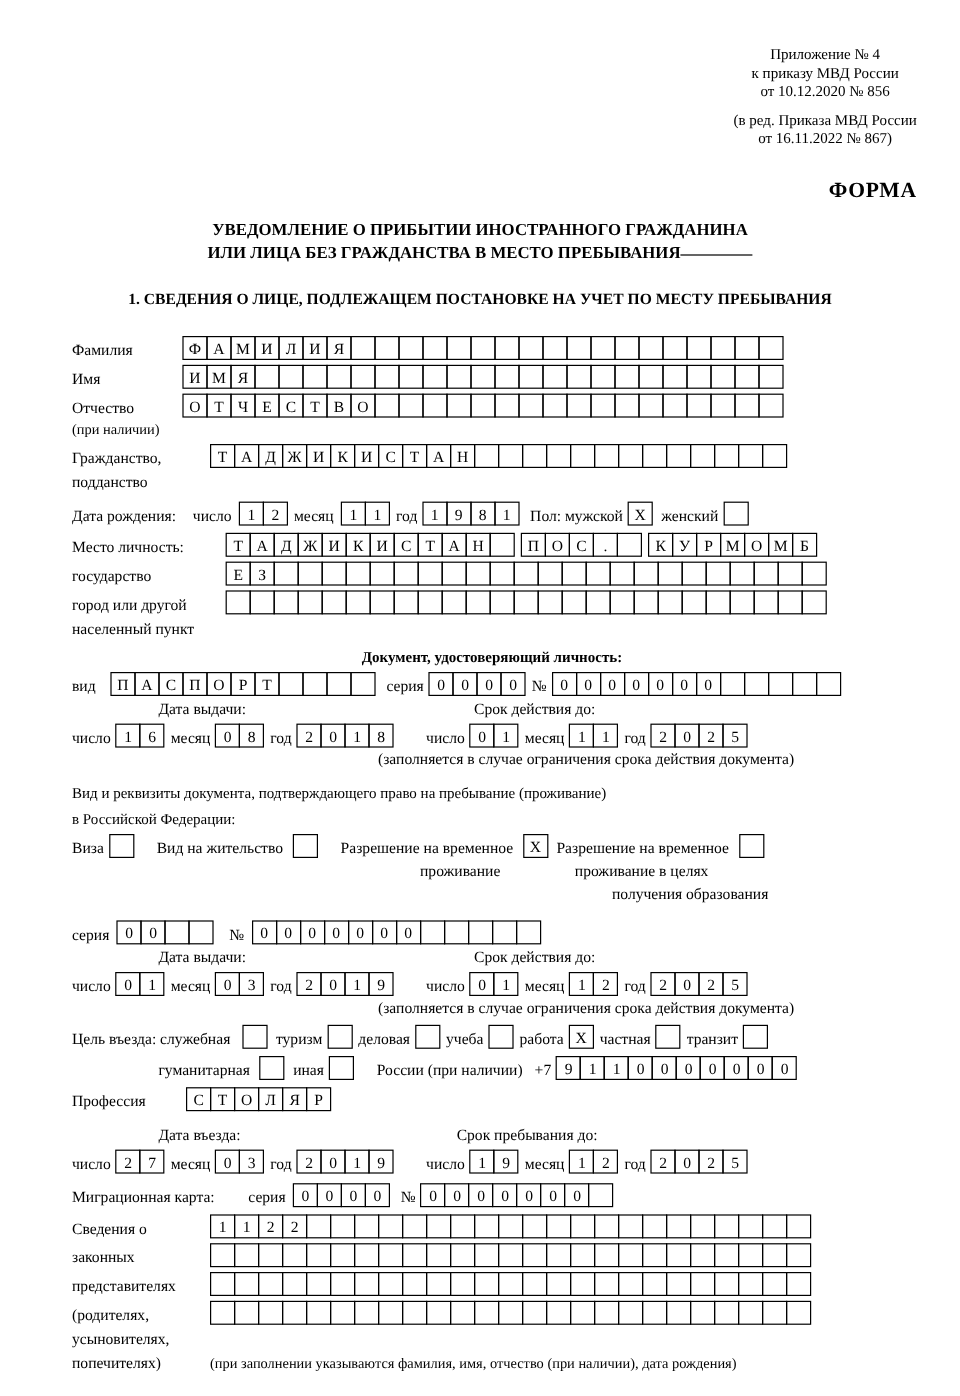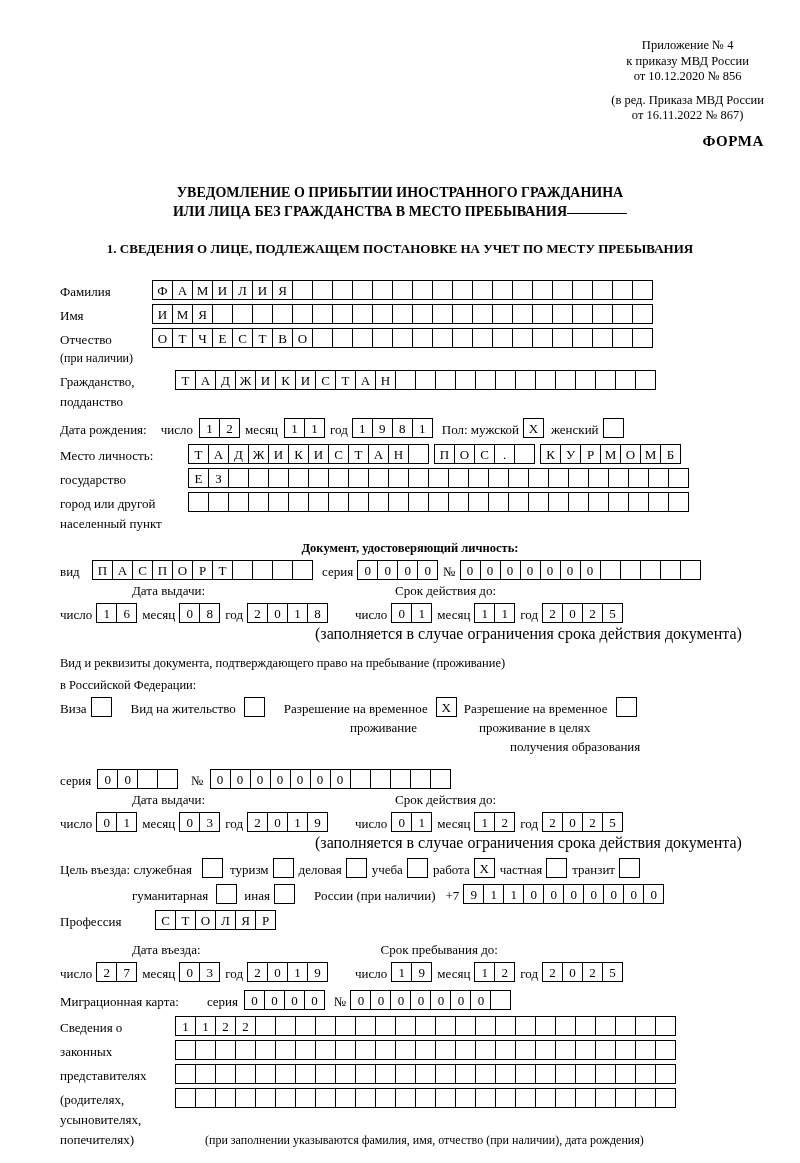--- a/index.html
+++ b/index.html
@@ -26,24 +26,24 @@
     position: absolute;
     top: 38px;
     right: 36px;
     text-align: center;
     font-size: 12.5px;
     line-height: 15.5px;
   }
   .hdr .gap { height: 8px; }
   .forma {
     position: absolute;
-    top: 133px;
+    top: 148px;
     right: 36px;
     font-weight: bold;
-    font-size: 15px;
+    font-size: 18px;
     letter-spacing: 0.6px;
   }
   .title {
     position: absolute;
     top: 183px;
     left: 0;
     width: 800px;
     text-align: center;
     font-weight: bold;
     font-size: 14px;
@@ -101,21 +101,21 @@
   .sp8 { width: 8px; }
   .sp10 { width: 10px; }
   .sp14 { width: 14px; }
   .sp20 { width: 20px; }
   .sp28 { width: 28px; }
   .sub {
     font-size: 12px;
   }
   .bold { font-weight: bold; }
   .note-right {
-    font-size: 16px;
+    font-size: 13px;
   }
 </style>
 </head>
 <body>
 
 <div class="page">
 
   <div class="hdr">
     <div>Приложение № 4</div>
     <div>к приказу МВД России</div>
@@ -927,17 +927,17 @@
           <div class="bx"></div>
           <div class="bx"></div>
           <div class="bx"></div>
         </div>
     </div>
     <div class="row" style="min-height:18px">
       <div class="lbl" style="width:115px">усыновителях,</div>
     </div>
     <div class="row" style="min-height:18px">
       <div class="lbl" style="width:115px">попечителях)</div>
-      <div class="lbl" style="margin-left:30px; font-size:12px">(при заполнении указываются фамилия, имя, отчество (при наличии), дата рождения)</div>
+      <div class="lbl" style="font-size:12px">(при заполнении указываются фамилия, имя, отчество (при наличии), дата рождения)</div>
     </div>
 
   </div>
 </div>
 
 </body></html>

